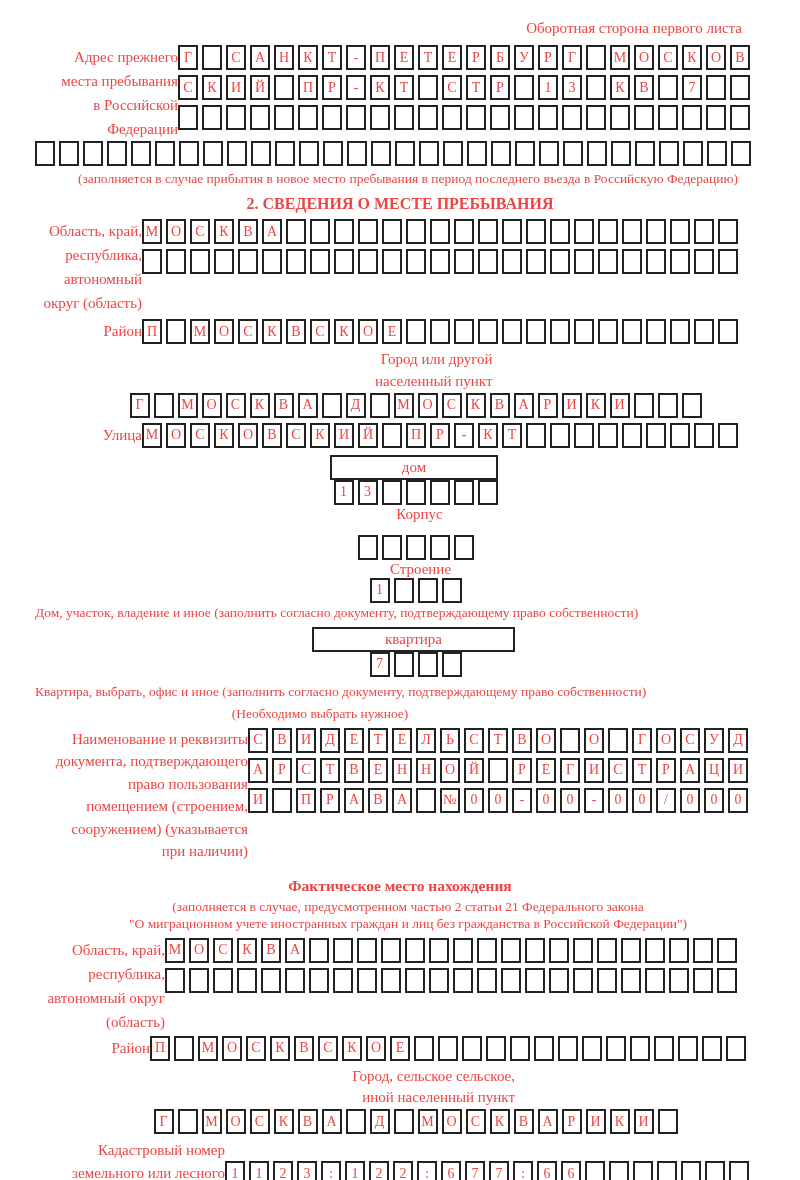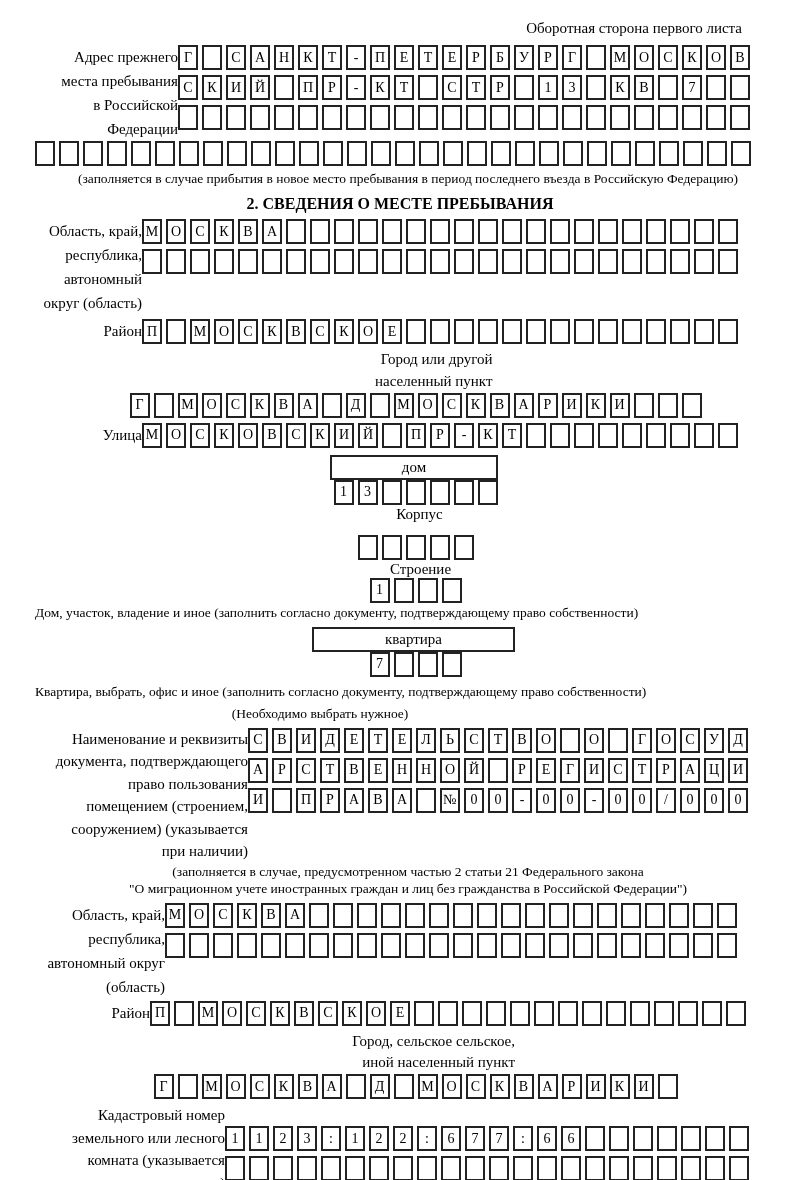--- a/index.html
+++ b/index.html
@@ -1,19 +1,19 @@
 <!DOCTYPE html>
 <html><head>
 <meta charset="utf-8">
 <style>
   html,body{margin:0;padding:0;background:#fff;}
   .page{
     position:relative;
     width:800px;height:1180px;
-    background:#fff;color:#000000;
+    background:#fff;color:#ef4444;
     font-family:"Liberation Serif","DejaVu Serif",serif;
     box-sizing:border-box;
     overflow:hidden;
   }
   .corner{ text-align:right; padding:20px 58px 0 0; font-size:15px; }
   .lbl{ font-size:15px; line-height:1.6; white-space:pre-line;text-align:right; }
   .field{ display:flex; align-items:flex-start; margin-left:35px; }
   .field.vcenter{ align-items:center;flex-direction:column; }
   .rows{ display:flex; flex-direction:column; }
   .boxrow{ display:flex; height:26px; margin-bottom:4px; }
@@ -435,20 +435,21 @@
           <span class="cell">0</span>
           <span class="cell">0</span>
           <span class="cell">/</span>
           <span class="cell">0</span>
           <span class="cell">0</span>
           <span class="cell">0</span>
         </div>
     </div>
   </div>
 
+  <div class="h-bold2">Фактическое место нахождения</div>
   <div class="note" style="margin-bottom:0;">(заполняется в случае, предусмотренном частью 2 статьи 21 Федерального закона</div>
   <div class="note">"О миграционном учете иностранных граждан и лиц без гражданства в Российской Федерации")</div>
 
   <div class="field">
     <div class="lbl" style="width:130px;">Область, край,
 республика,
 автономный округ
 (область)</div>
     <div class="rows">
       <div class="boxrow">

